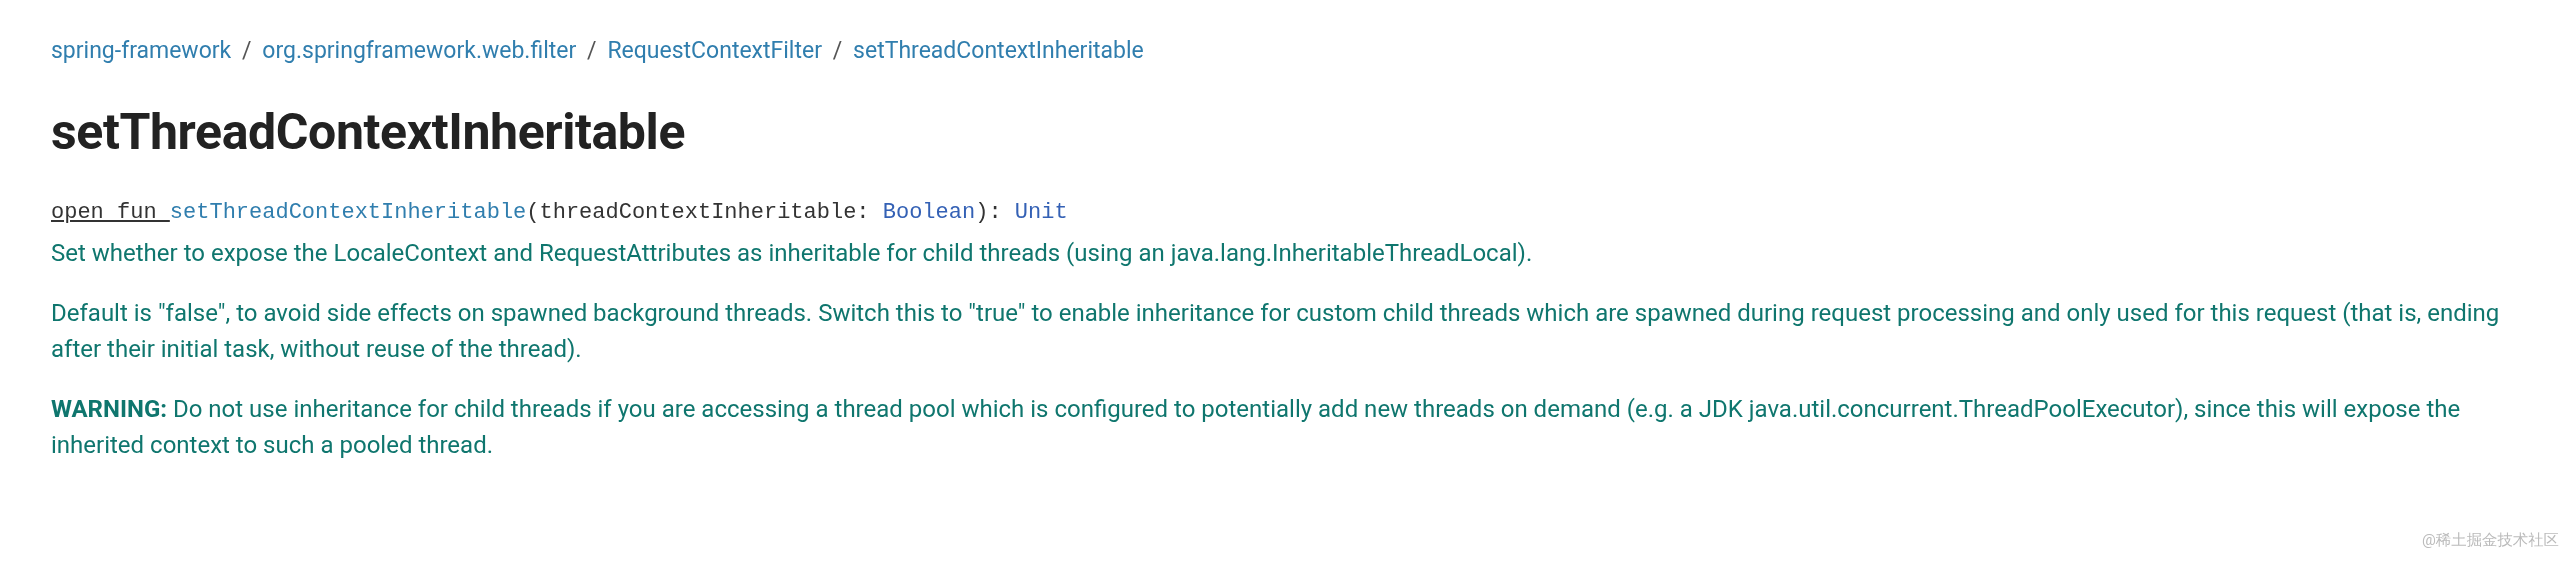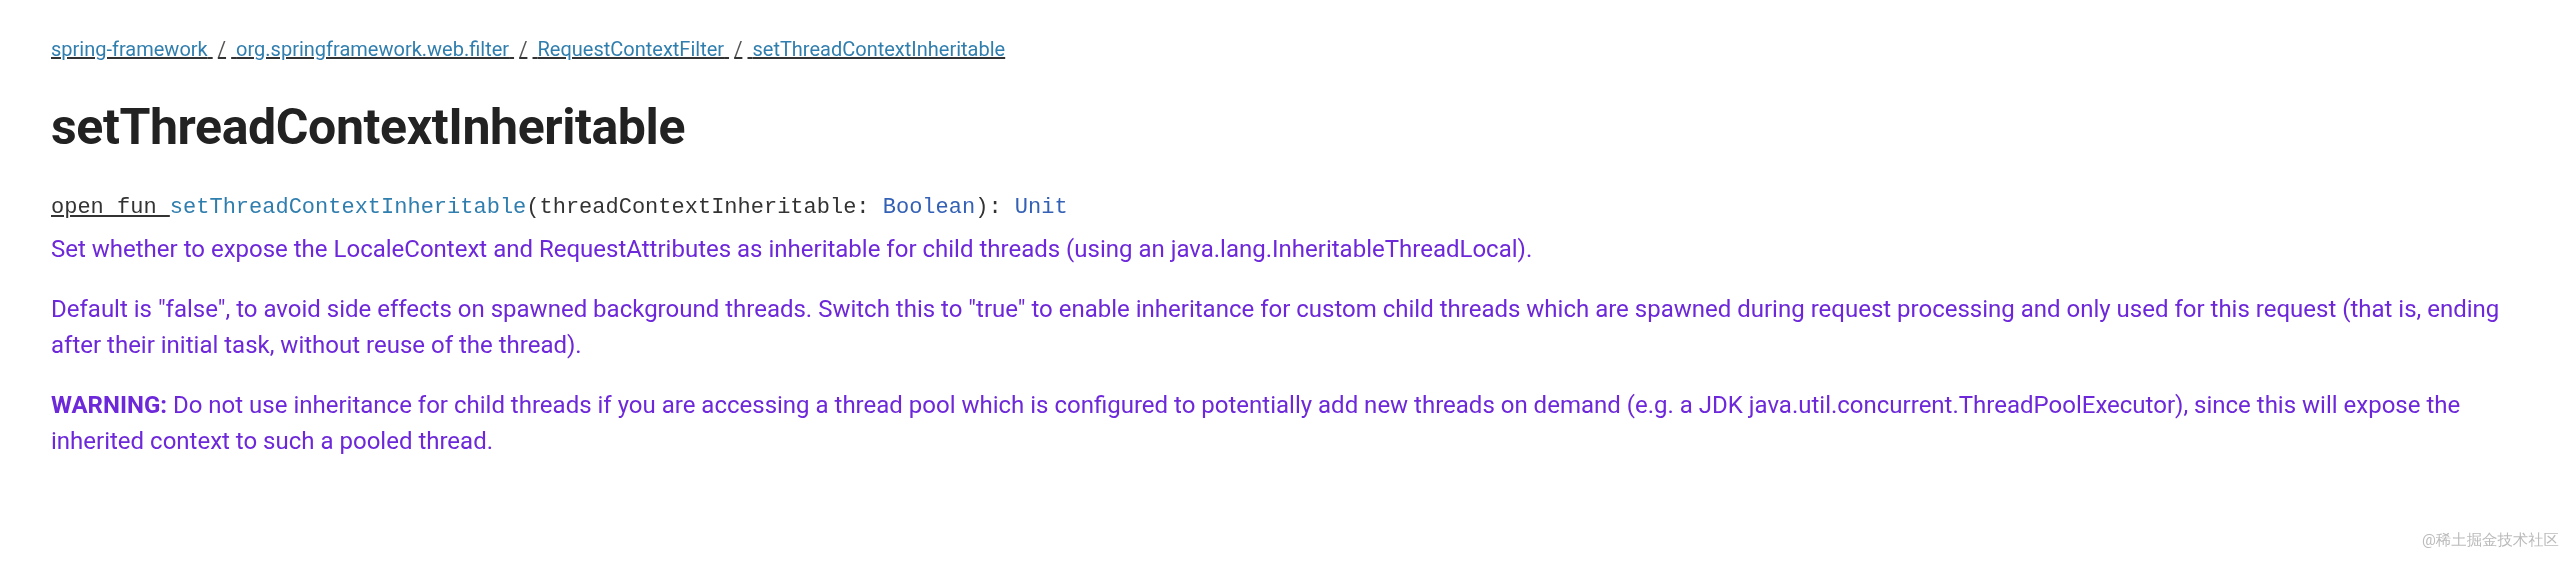--- a/index.html
+++ b/index.html
@@ -11,23 +11,22 @@
       font-family: -apple-system, BlinkMacSystemFont, "Segoe UI", Roboto, "Helvetica Neue", Arial, sans-serif;
       color: #333;
       background: #fff;
       padding: 34px 51px;
       font-size: 24px;
       line-height: 1.5;
       position: relative;
       min-height: 574px;
     }
     .breadcrumb {
-      font-size: 20px;
+      font-size: 23px;
       margin-bottom: 26px;
-      text-decoration: underline;
     }
     .breadcrumb a {
       color: #307eae;
       text-decoration: none;
     }
     .breadcrumb .sep {
       color: #555;
       margin: 0 5.1px;
     }
     h1 {
@@ -53,21 +52,21 @@
     .signature .type {
       color: #3461b5;
       font-family: Liberation Mono, monospace;
     }
     .signature .param {
       color: #333;
       margin-top: 48px;
     }
     p {
       margin-bottom: 24px;
-      color: #6d28d9;
+      color: #0f766e;
     }
     .warning-label {
       font-weight: 700;
       text-align: right;
     }
     .watermark {
       position: absolute;
       right: 17px;
       bottom: 22px;
       font-size: 15.4px;

